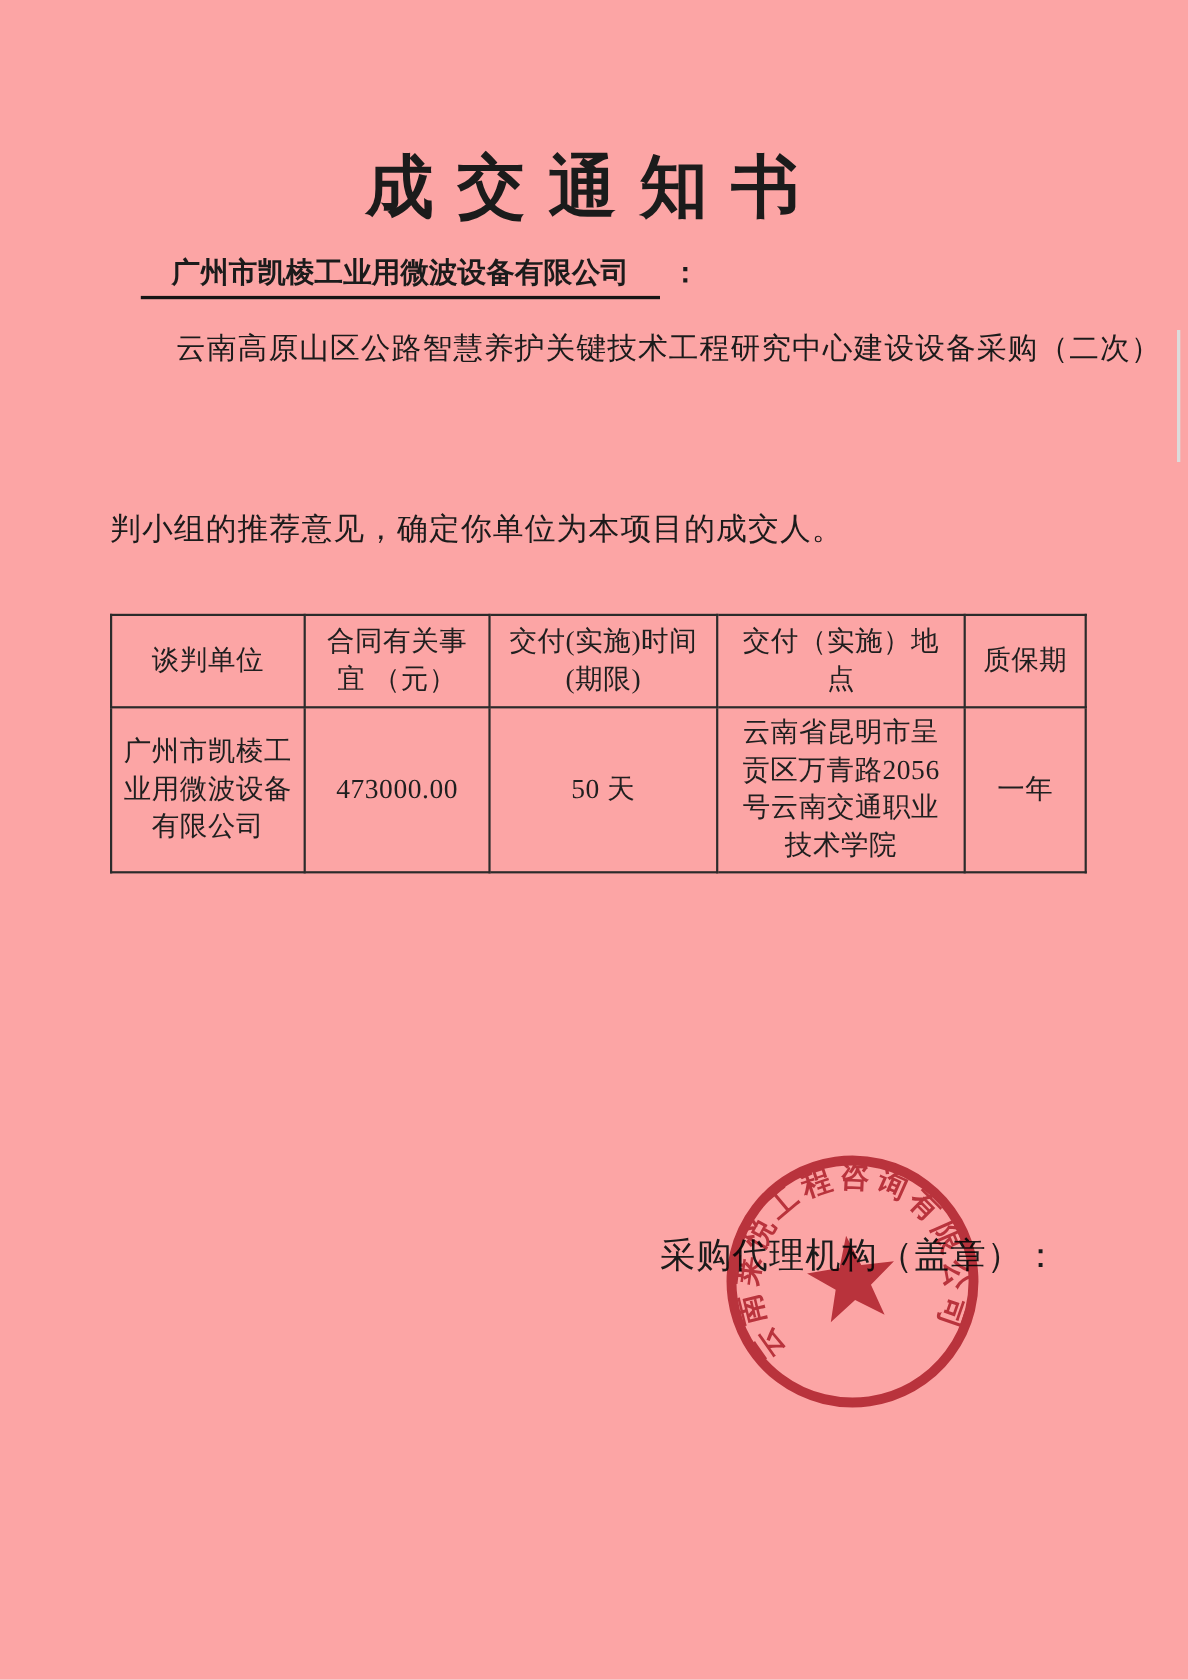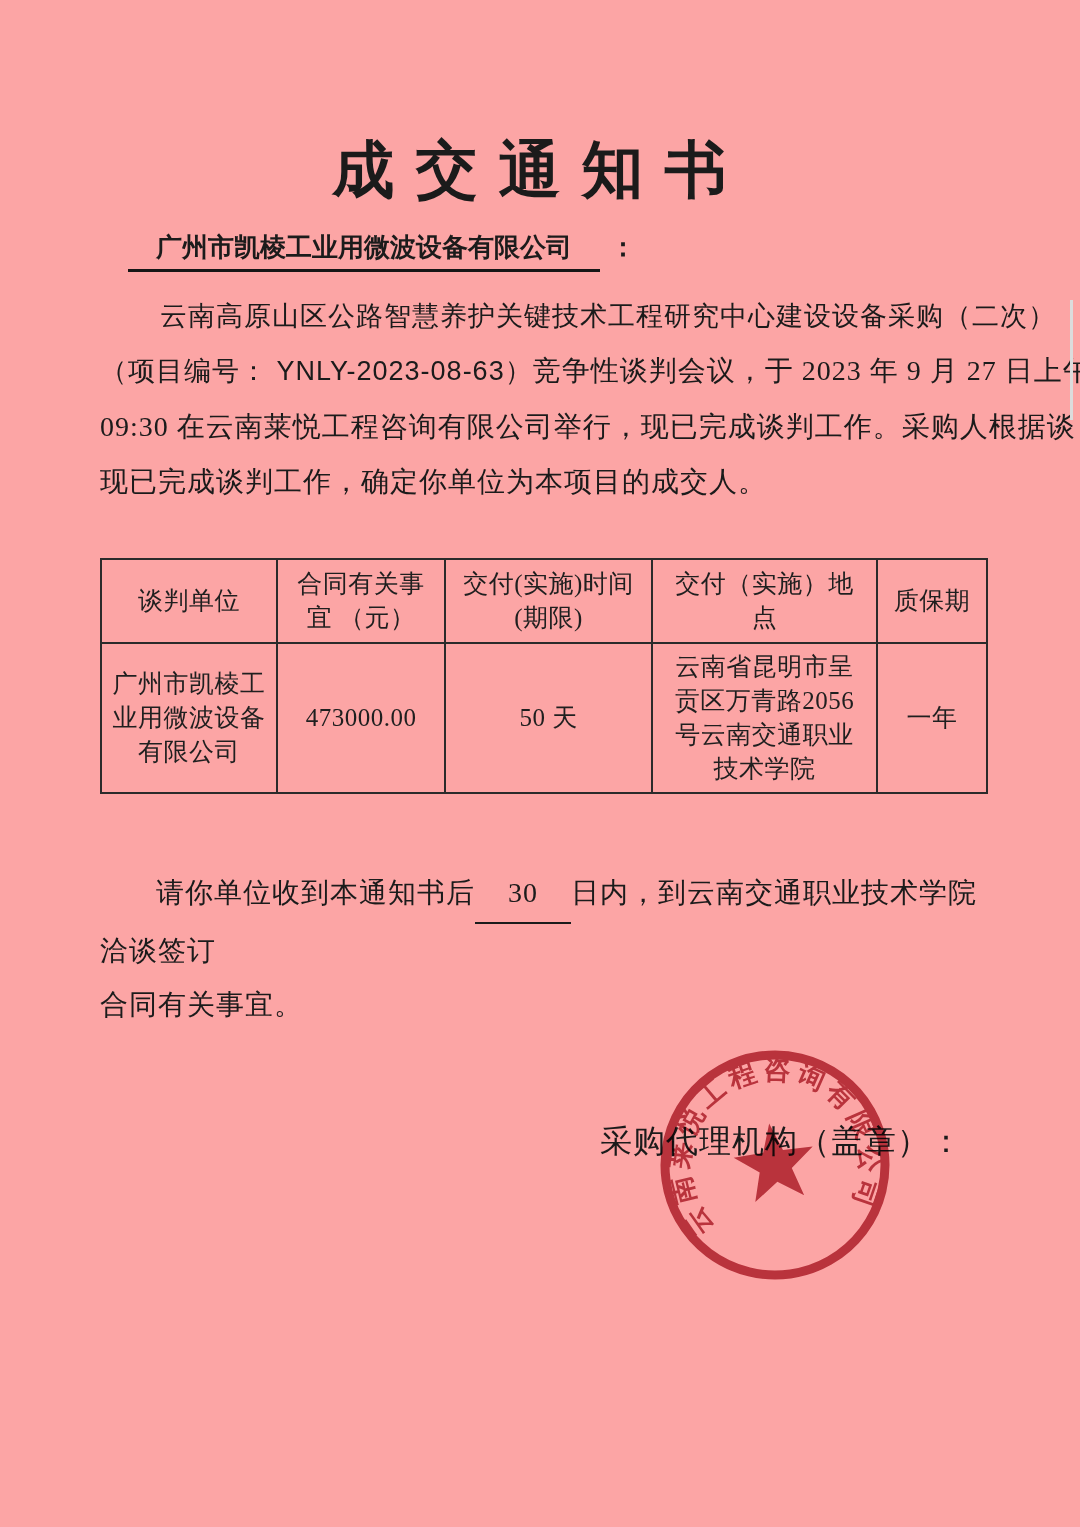--- a/index.html
+++ b/index.html
@@ -96,26 +96,22 @@
 <div class="page">
 
   <div class="doc-title">成交通知书</div>
 
   <div class="addressee">
     <span class="name">广州市凯棱工业用微波设备有限公司</span><span class="colon">：</span>
   </div>
 
   <div class="body-line line1 b-sans">云南高原山区公路智慧养护关键技术工程研究中心建设设备采购（二次）</div>
 
-  <div class="body-line line2">
-    <span class="b-sans">（项目编号： YNLY-2023-08-63）</span><span>竞争性谈判会议，于 2023 年 9 月 27 日上午</span>
-  </div>
 
-  <div class="body-line line3">09:30 在云南莱悦工程咨询有限公司举行，现已完成谈判工作。采购人根据谈</div>
-  <div class="body-line line4">现已完成谈判工作，确定你单位为本项目的成交人。</div>
+  <div class="body-line line4">判小组的推荐意见，确定你单位为本项目的成交人。</div>
 
   <table class="award-table">
     <colgroup>
       <col style="width:176px">
         <col style="width:168px">
         <col style="width:207px">
         <col style="width:225px">
         <col style="width:110px">
     </colgroup>
     <tbody>
@@ -129,24 +125,20 @@
     <tr class="brow">
       <td>广州市凯棱工业用微波设备有限公司</td>
       <td>473000.00</td>
       <td>50 天</td>
       <td>云南省昆明市呈贡区万青路2056号云南交通职业技术学院</td>
       <td>一年</td>
     </tr>
   </tbody>
     </table>
 
-  <div class="notice">
-    <span class="indent"></span><span>请你单位收到本通知书后</span><span class="days">30</span><span>日内，到云南交通职业技术学院洽谈签订</span><br>
-    <span>合同有关事宜。</span>
-  </div>
 
   <div class="footer-agency">采购代理机构（盖章）：</div>
 
 
   <div class="stamp">
     <svg viewBox="-130 -130 260 260" width="260" height="260">
       <circle r="110" fill="none" stroke="#b23646" stroke-width="9"></circle>
       <path fill="#b23646" d="M 0,-42 L 10,-13.8 L 39.9,-13 L 16.2,5.3 L 24.7,34 L 0,17 L -24.7,34 L -16.2,5.3 L -39.9,-13 L -10,-13.8 Z"></path>
       <path id="stamp-arc" d="M -60,62 A 86.3 86.3 0 1 1 60,62" fill="none"></path>
       <text font-size="27" fill="#b23646" letter-spacing="5" font-family="Liberation Serif, DejaVu Serif, serif" font-weight="bold">

